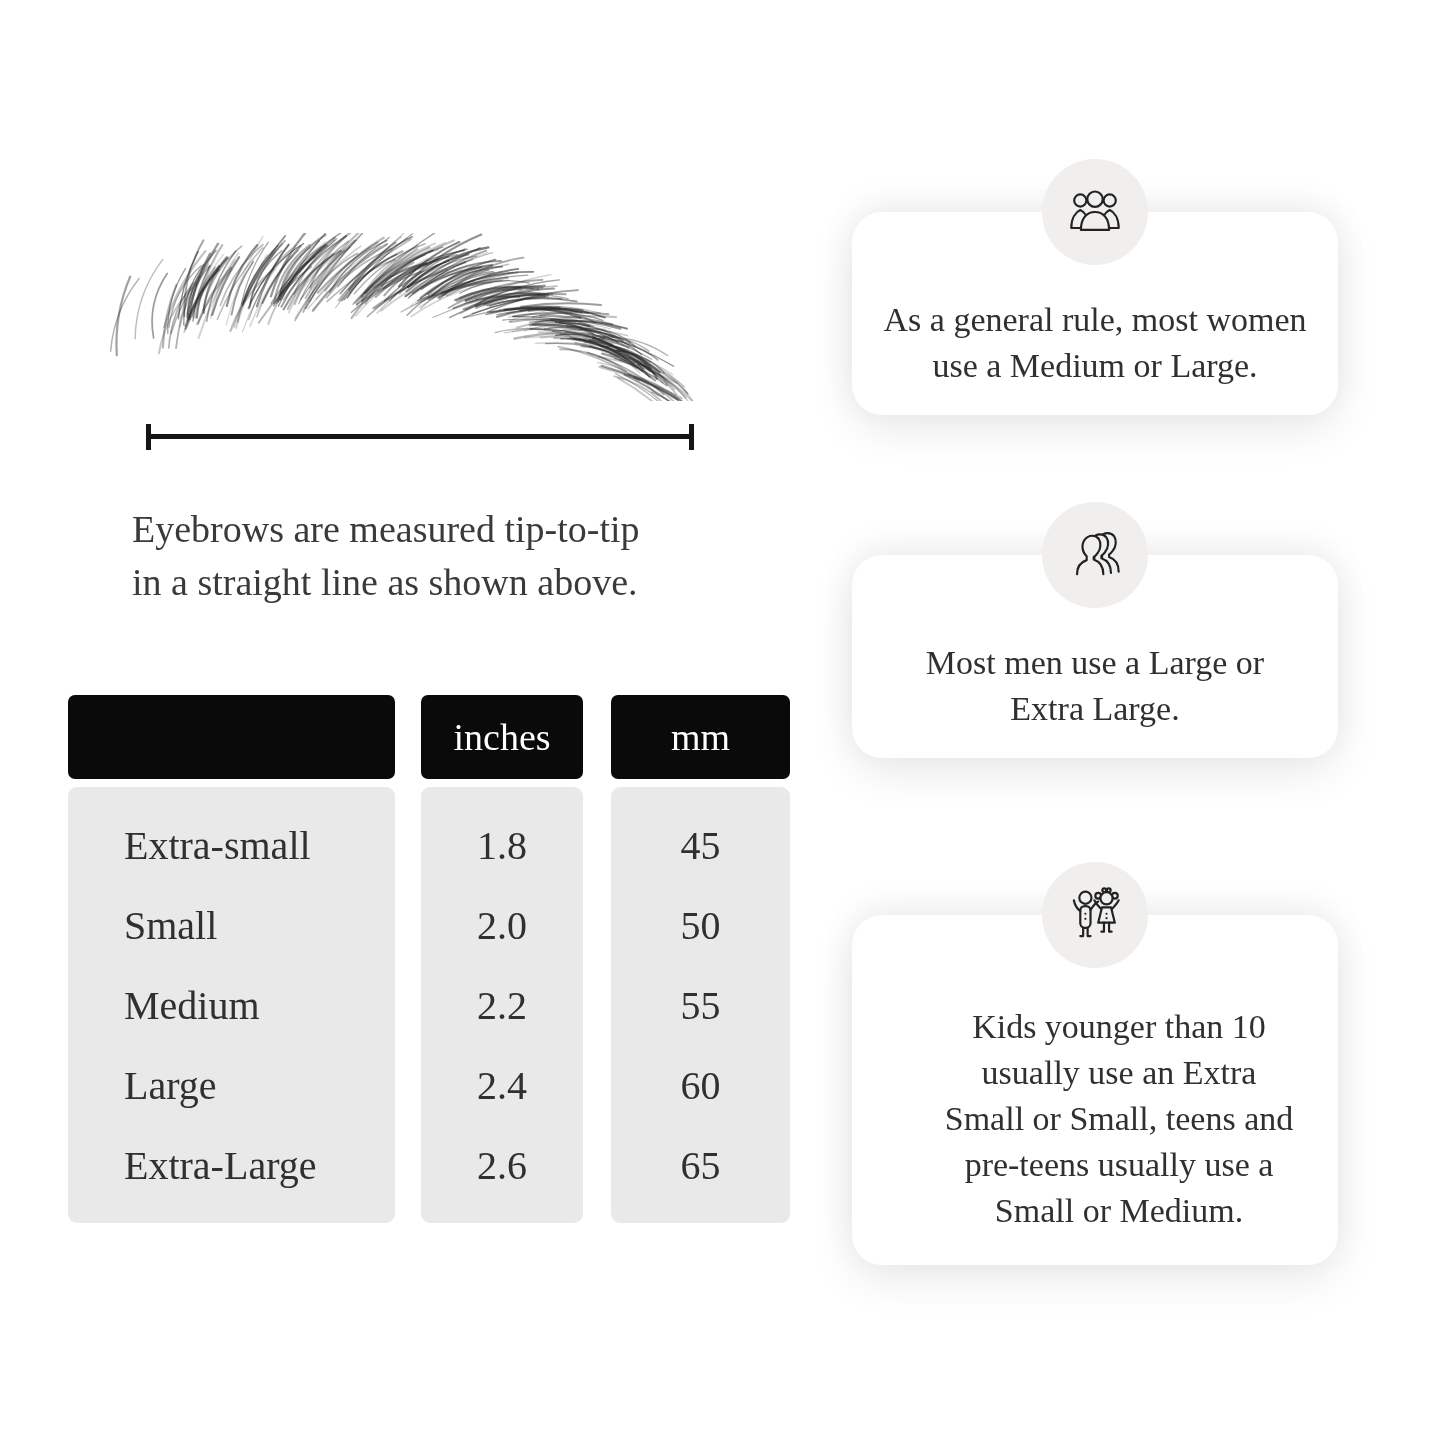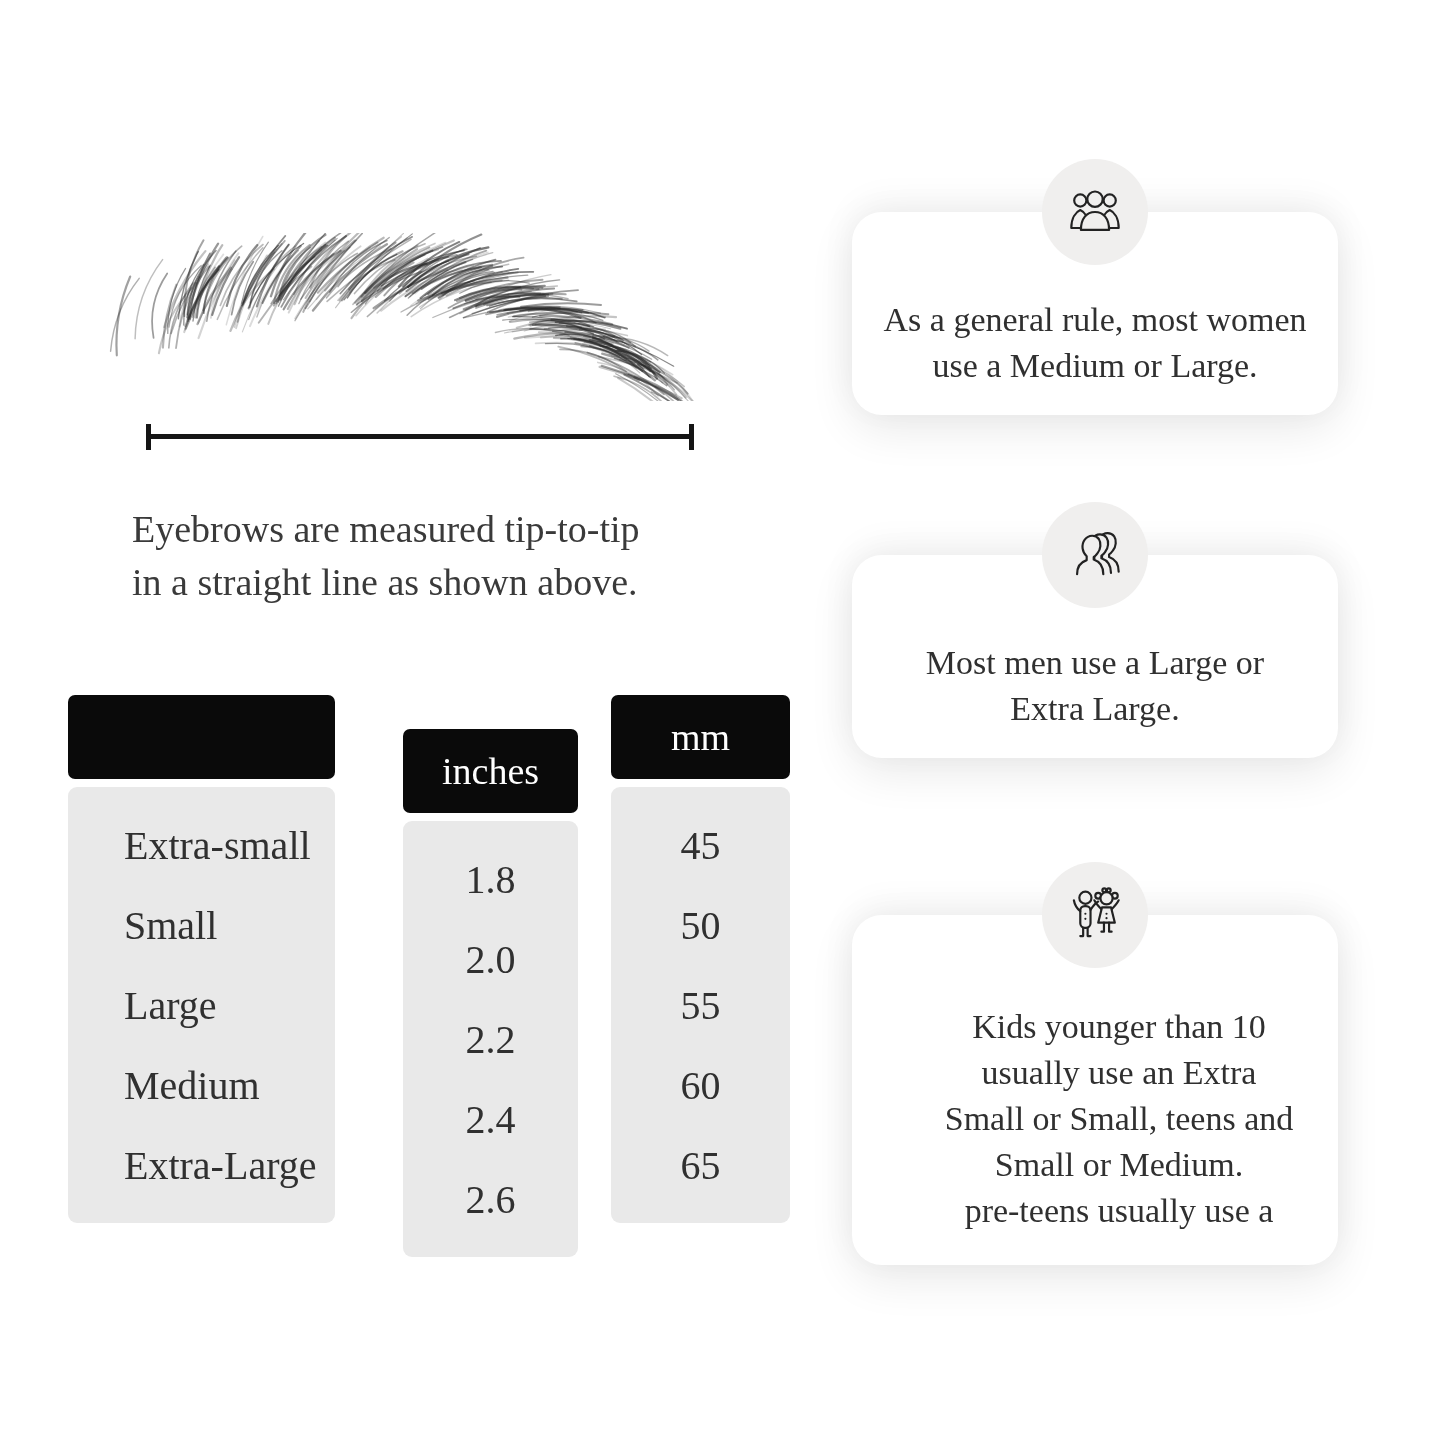--- a/index.html
+++ b/index.html
@@ -22,22 +22,22 @@
   #measure-line::before{left:0;}
   #measure-line::after{right:0;}
   #measure-caption{left:132px; top:503px; width:620px; font-size:38px; line-height:53px; color:var(--caption-text);}
 
   
   .th{top:695px; height:84px; background:var(--header-bg); border-radius:7px;
       display:flex; align-items:center; justify-content:center;
       color:var(--header-text); font-size:38px;}
   .col{top:787px; height:436px; background:var(--body-bg); border-radius:9px;
       display:flex; flex-direction:column; justify-content:center; padding:18px 0;}
-  .c1{left:68px;  width:267px;}
-  .c2{left:403px; width:175px;margin-top:34px;}
+  .c1{left:68px;  width:327px;}
+  .c2{left:421px; width:162px;}
   .c3{left:611px; width:179px;}
   .cell{height:80px; display:flex; align-items:center; font-size:40px; color:var(--text-dark);}
   .col.c1 .cell{padding-left:56px;}
   .col.c2 .cell,.col.c3 .cell{justify-content:center;}
 
   
   .info-card{left:852px; width:486px; background:var(--card-bg); border-radius:30px;
       box-shadow:0 14px 45px rgba(0,0,0,0.09), 0 -10px 35px rgba(0,0,0,0.05);
       display:flex; flex-direction:column; align-items:center; justify-content:center;}
   .icon-circle{position:absolute; top:-53px; left:50%; transform:translateX(-50%);
@@ -366,22 +366,22 @@
   <div>in a straight line as shown above.</div>
 </div>
 
 <div class="abs th c1"></div>
 <div class="abs th c2">inches</div>
 <div class="abs th c3">mm</div>
 
 <div class="abs col c1">
   <div class="cell">Extra-small</div>
   <div class="cell">Small</div>
+  <div class="cell">Medium</div>
   <div class="cell">Large</div>
-  <div class="cell">Medium</div>
   <div class="cell">Extra-Large</div>
 </div>
 <div class="abs col c2">
   <div class="cell">1.8</div>
   <div class="cell">2.0</div>
   <div class="cell">2.2</div>
   <div class="cell">2.4</div>
   <div class="cell">2.6</div>
 </div>
 <div class="abs col c3">
@@ -445,16 +445,16 @@
       <path class="ic" d="M64,62 L64,76 M64,76 L60,76"></path>
       <path class="ic" d="M72,62 L72,76 M72,76 L76,76"></path>
       <circle class="ic-dot" cx="68" cy="48" r="1.7"></circle>
       <circle class="ic-dot" cx="68" cy="55" r="1.7"></circle>
     </svg>
   </div>
   <div class="card-text">
     <div>Kids younger than 10</div>
     <div>usually use an Extra</div>
     <div>Small or Small, teens and</div>
+    <div>pre-teens usually use a</div>
     <div>Small or Medium.</div>
-    <div>pre-teens usually use a</div>
   </div>
 </div>
 
 </body></html>

